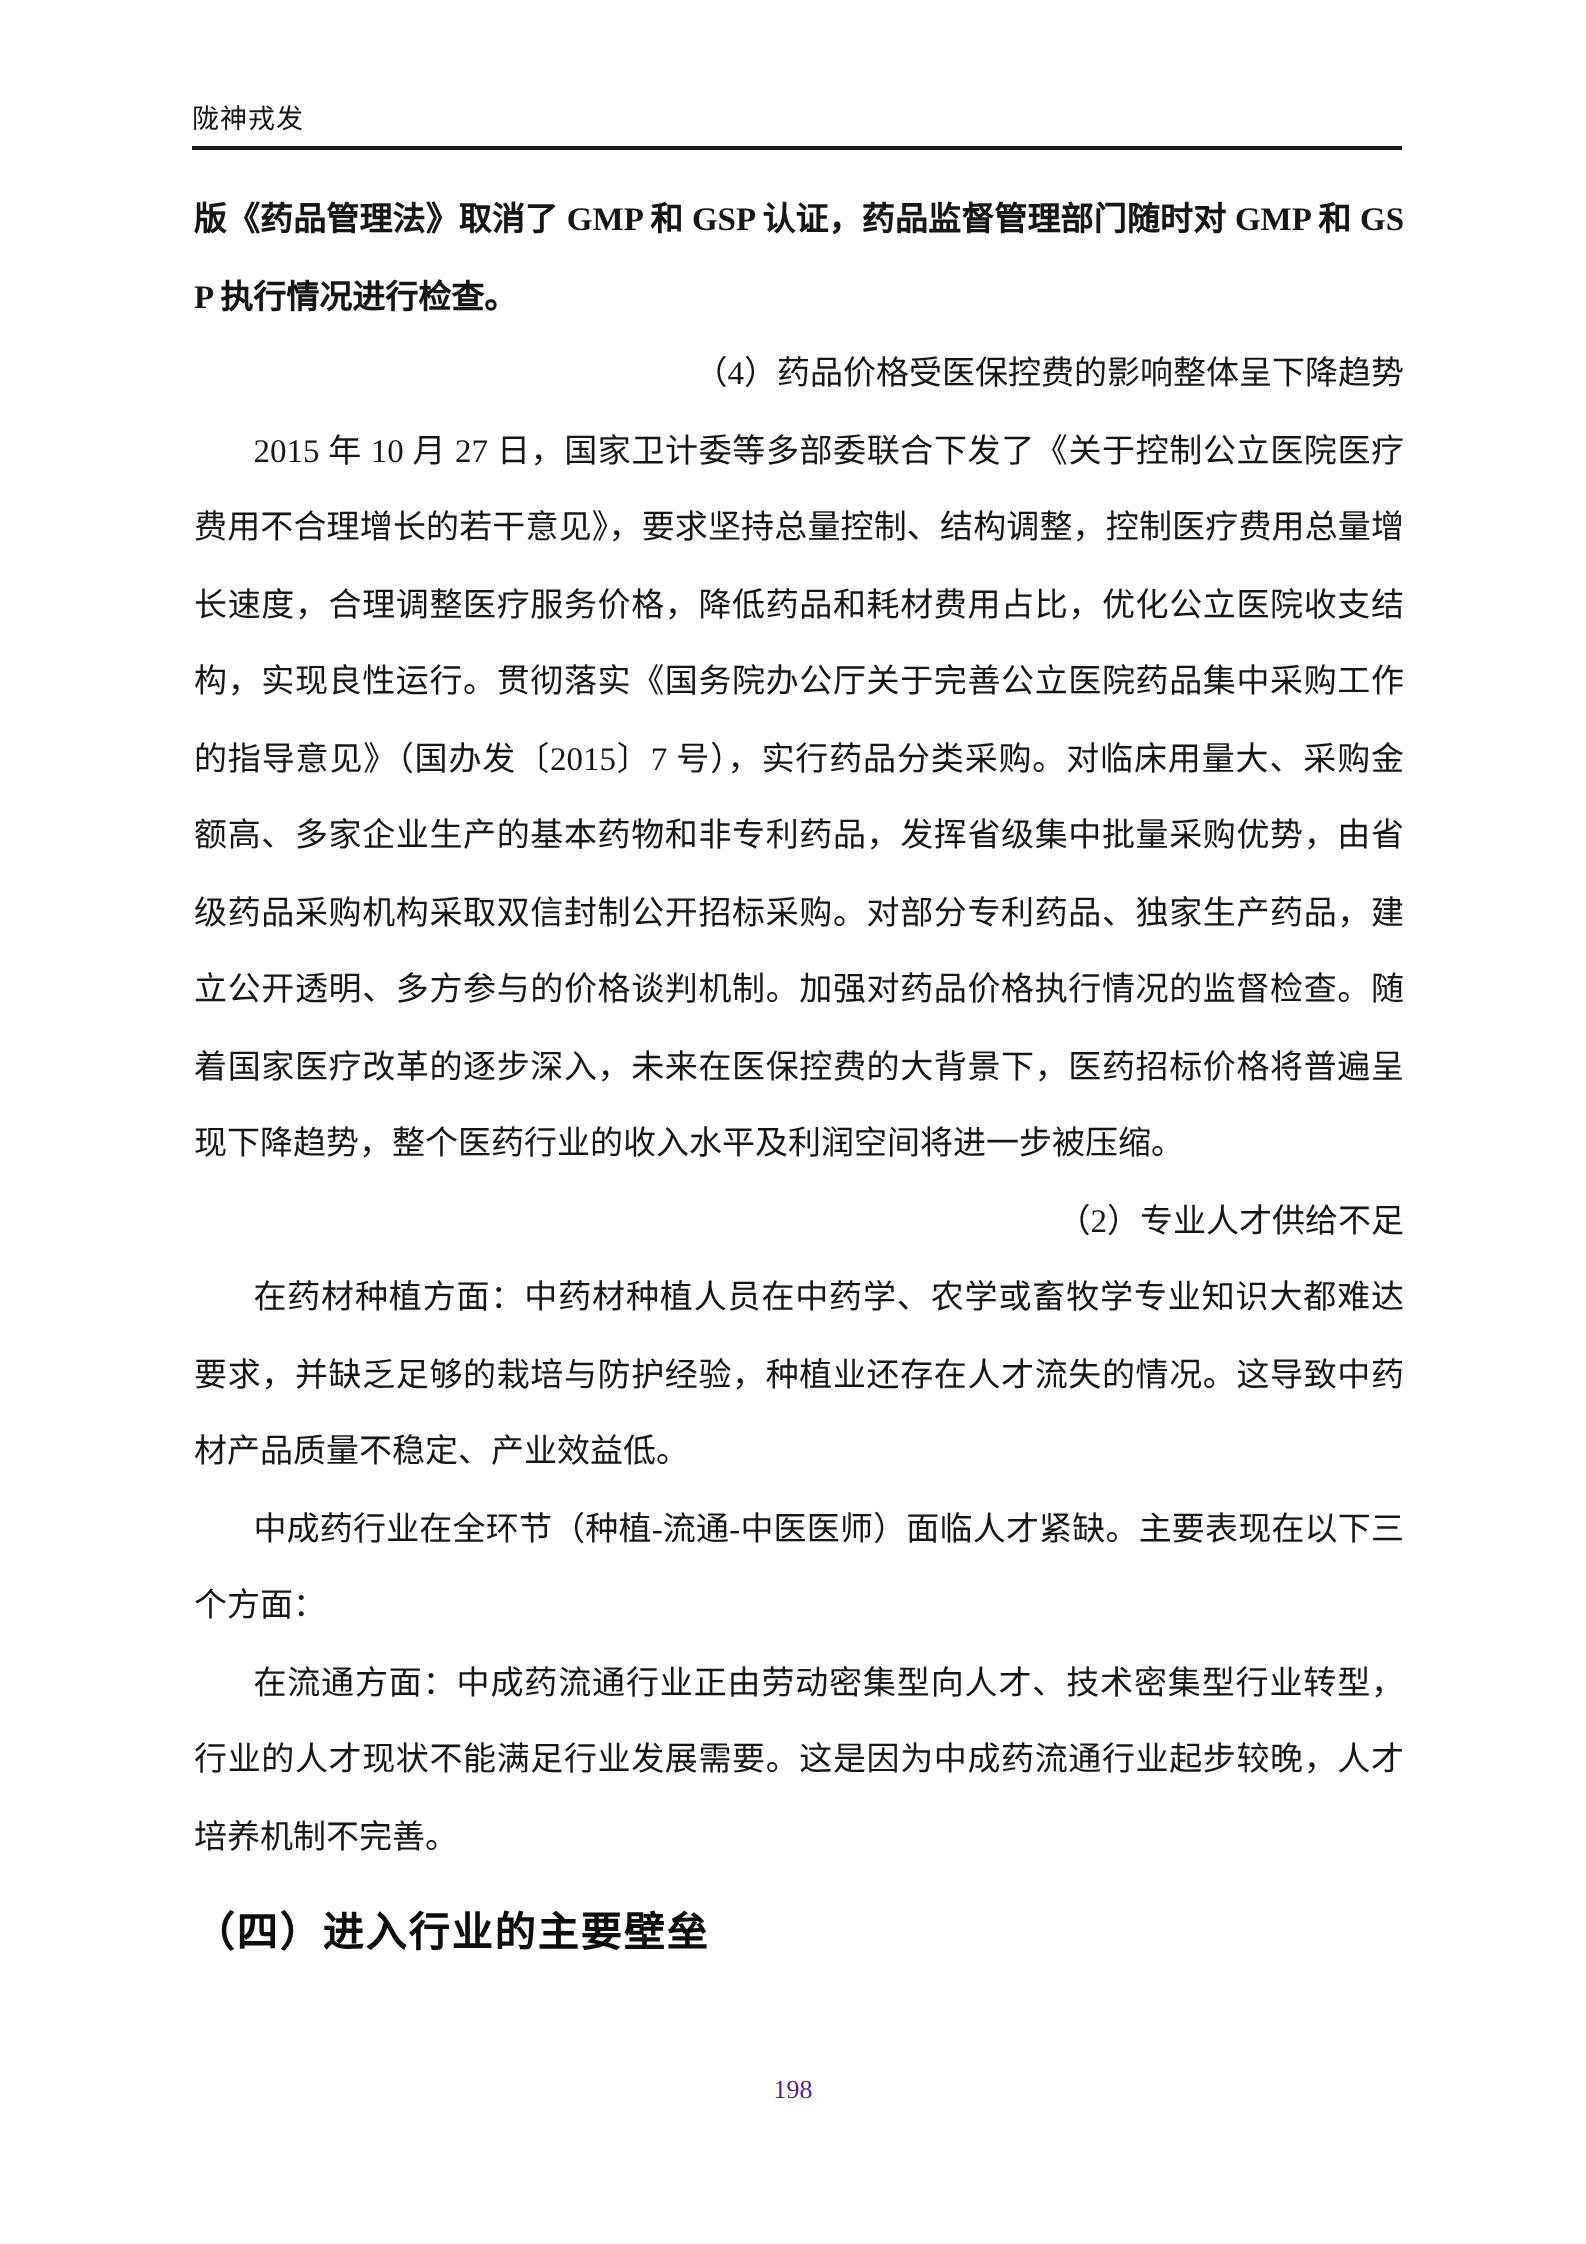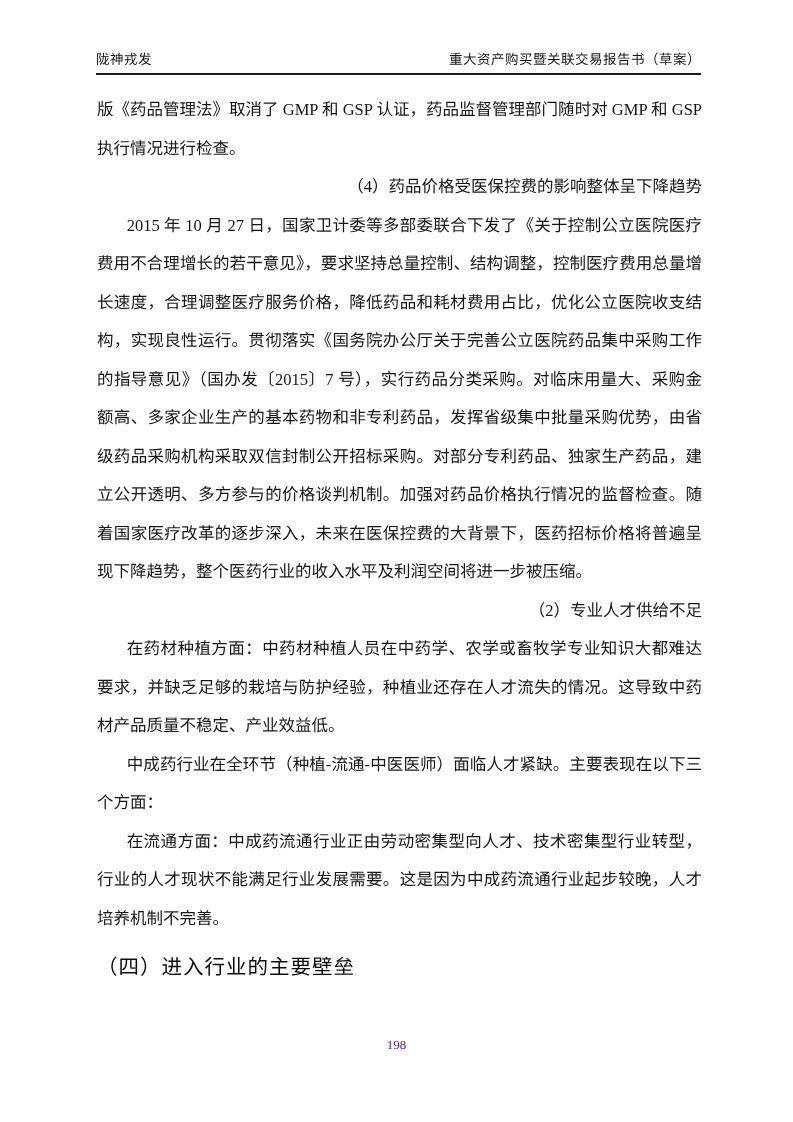--- a/index.html
+++ b/index.html
@@ -43,30 +43,30 @@
     width: 605px;
     font-size: 16.5px;
     line-height: 38.5px;
     text-align: justify;
   }
   .para {
     margin: 0;
     text-indent: 1.8em;
     word-break: break-all;
   }
-  .para.no-indent { text-indent: 0; }
+  .para.no-indent { text-indent: 0; font-weight: bold; }
   .subheading {
     margin: 0;
     text-indent: 1.8em;
     text-align: right;
   }
   .section-heading {
     margin: 14px 0 0 0;
     font-family: "Liberation Sans", "DejaVu Sans", sans-serif;
-    font-weight: normal;
+    font-weight: bold;
     font-size: 20.5px;
     line-height: 30px;
     text-align: left;
     letter-spacing: 1px;
     color: #0d0d0d;
   }
   
   .footer {
     position: absolute;
     top: 1036px;
@@ -78,21 +78,20 @@
     color: #4c1d95;
   }
 </style>
 </head>
 <body>
 
 <div class="page">
 
   <div class="header">
     <span class="h-left">陇神戎发</span>
-    <span class="h-right">重大资产购买暨关联交易报告书（草案）</span>
   </div>
 
   <div class="body-col">
     <p class="para no-indent">版《药品管理法》取消了 GMP 和 GSP 认证，药品监督管理部门随时对 GMP 和 GSP 执行情况进行检查。</p>
     <p class="subheading">（4）药品价格受医保控费的影响整体呈下降趋势</p>
     <p class="para">2015 年 10 月 27 日，国家卫计委等多部委联合下发了《关于控制公立医院医疗费用不合理增长的若干意见》，要求坚持总量控制、结构调整，控制医疗费用总量增长速度，合理调整医疗服务价格，降低药品和耗材费用占比，优化公立医院收支结构，实现良性运行。贯彻落实《国务院办公厅关于完善公立医院药品集中采购工作的指导意见》（国办发〔2015〕7 号），实行药品分类采购。对临床用量大、采购金额高、多家企业生产的基本药物和非专利药品，发挥省级集中批量采购优势，由省级药品采购机构采取双信封制公开招标采购。对部分专利药品、独家生产药品，建立公开透明、多方参与的价格谈判机制。加强对药品价格执行情况的监督检查。随着国家医疗改革的逐步深入，未来在医保控费的大背景下，医药招标价格将普遍呈现下降趋势，整个医药行业的收入水平及利润空间将进一步被压缩。</p>
     <p class="subheading">（2）专业人才供给不足</p>
     <p class="para">在药材种植方面：中药材种植人员在中药学、农学或畜牧学专业知识大都难达要求，并缺乏足够的栽培与防护经验，种植业还存在人才流失的情况。这导致中药材产品质量不稳定、产业效益低。</p>
     <p class="para">中成药行业在全环节（种植-流通-中医医师）面临人才紧缺。主要表现在以下三个方面：</p>
     <p class="para">在流通方面：中成药流通行业正由劳动密集型向人才、技术密集型行业转型，行业的人才现状不能满足行业发展需要。这是因为中成药流通行业起步较晚，人才培养机制不完善。</p>

